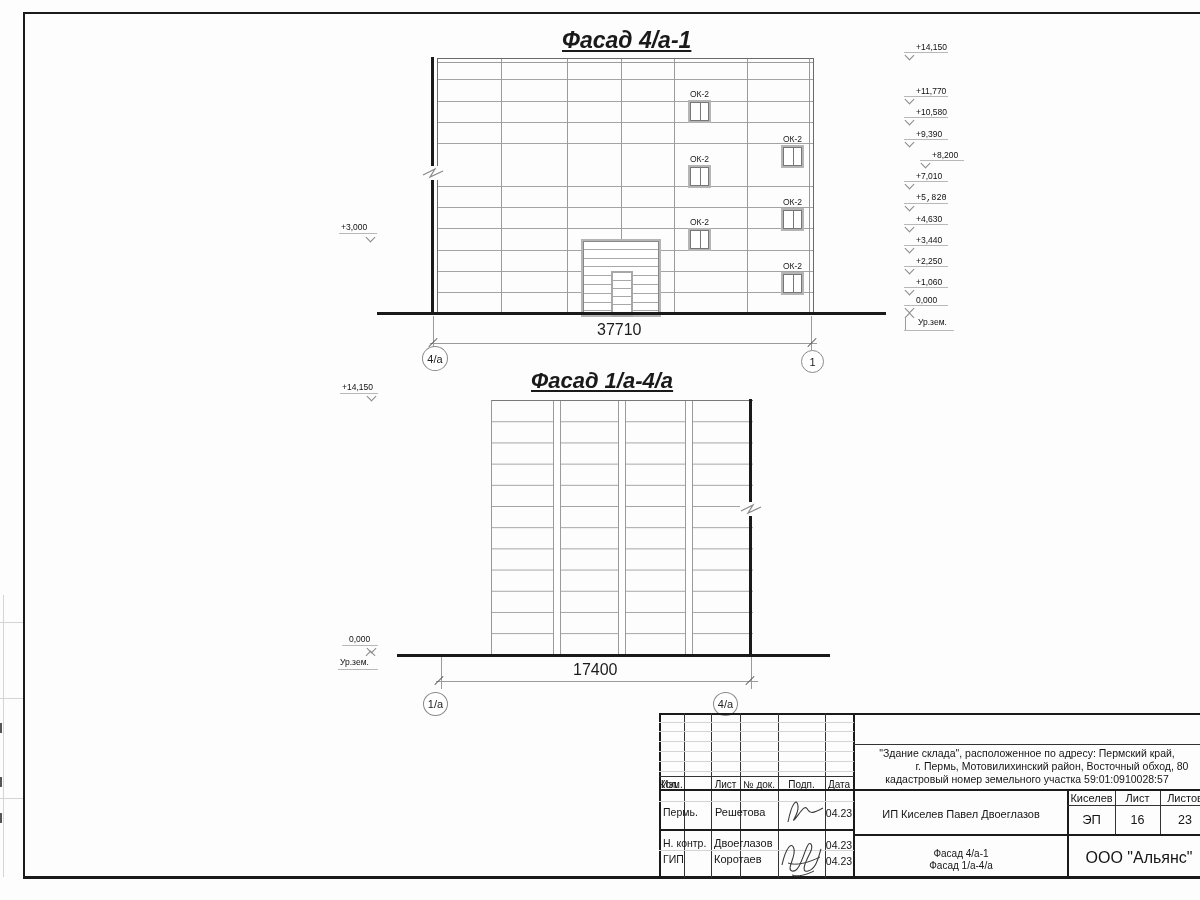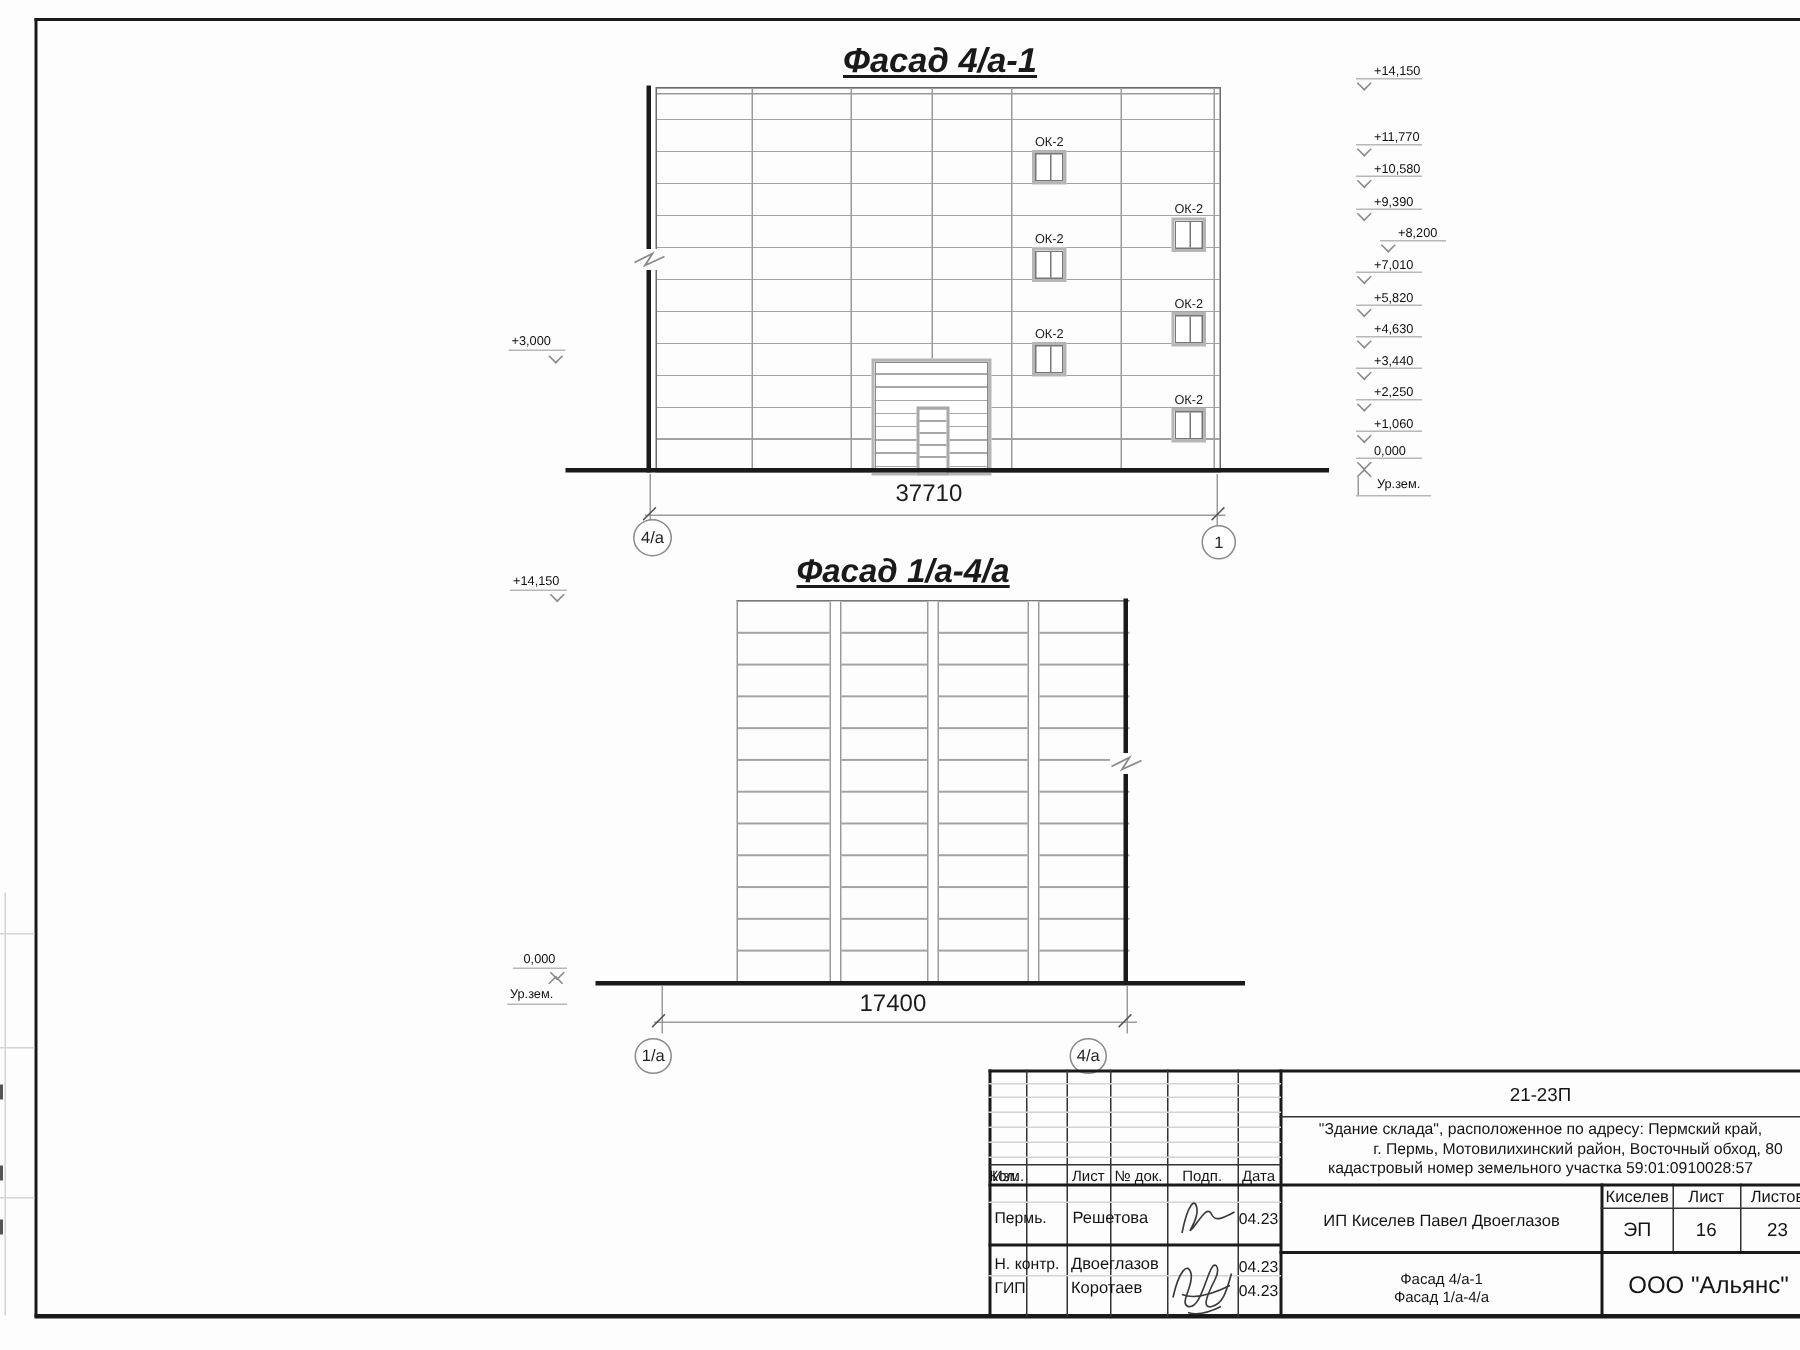--- a/index.html
+++ b/index.html
@@ -178,21 +178,21 @@
         <i class="lvl-ln"></i>
         <i class="chev chev-d" style="left:2px;top:10px"></i>
       </div>
 
       <div class="lvl" style="left: 904px; top: 171px;">
         <span class="txt">+7,010</span>
         <i class="lvl-ln"></i>
         <i class="chev chev-d" style="left:2px;top:10px"></i>
       </div>
 
-      <div class="lvl" style="left: 904px; top: 193px;">
+      <div class="lvl" style="left: 904px; top: 193px; font-family: Liberation Mono, monospace;">
         <span class="txt">+5,820</span>
         <i class="lvl-ln"></i>
         <i class="chev chev-d" style="left:2px;top:10px"></i>
       </div>
 
       <div class="lvl" style="left: 904px; top: 214px;">
         <span class="txt">+4,630</span>
         <i class="lvl-ln"></i>
         <i class="chev chev-d" style="left:2px;top:10px"></i>
       </div>
@@ -326,21 +326,20 @@
   <div class="tbt tc" style="left:825px;top:855px;width:28px;font-size:10.5px">04.23</div>
 
   <svg class="sigsvg" style="left:780px;top:794px" width="46" height="34" viewBox="0 0 46 34">
     <path d="M8 28 C12 8,17 4,18 12 C19 20,10 30,15 25 C22 16,25 10,28 16 C30 20,34 19,43 14" fill="none" stroke="#3a3a3a" stroke-width="1.1"></path>
   </svg>
   <svg class="sigsvg" style="left:776px;top:833px" width="48" height="45" viewBox="0 0 48 45">
     <path d="M6 32 C10 14,16 8,18 16 C20 24,10 36,16 38 C24 40,28 18,32 12 C34 8,38 12,34 20 C30 28,24 40,32 38 C40 36,42 26,45 16" fill="none" stroke="#3a3a3a" stroke-width="1.1"></path>
     <path d="M12 30 C20 33,32 30,44 24 M16 42 C22 44,30 42,38 38" fill="none" stroke="#3a3a3a" stroke-width="1"></path>
   </svg>
 
-  <div class="tbt tc" style="left:854px;top:723px;width:346px;font-size:12.5px">21-23П</div>
   <div class="tbt tc" style="left:854px;top:747px;width:346px;font-size:10.5px">"Здание склада", расположенное по адресу: Пермский край,</div>
   <div class="tbt tc" style="left:854px;top:760px;width:396px;font-size:10.5px">г. Пермь, Мотовилихинский район, Восточный обход, 80</div>
   <div class="tbt tc" style="left:854px;top:773px;width:346px;font-size:10.5px">кадастровый номер земельного участка 59:01:0910028:57</div>
   <div class="tbt tc" style="left:855px;top:808px;width:212px;font-size:11px">ИП Киселев Павел Двоеглазов</div>
   <div class="tbt tc" style="left:1068px;top:792px;width:47px;font-size:11px">Киселев</div>
   <div class="tbt tc" style="left:1115px;top:792px;width:45px;font-size:11px">Лист</div>
   <div class="tbt tc" style="left:1160px;top:792px;width:50px;font-size:11px">Листов</div>
   <div class="tbt tc" style="left:1068px;top:812px;width:47px;font-size:13px">ЭП</div>
   <div class="tbt tc" style="left:1115px;top:812.5px;width:45px;font-size:12.5px">16</div>
   <div class="tbt tc" style="left:1160px;top:812.5px;width:50px;font-size:12.5px">23</div>

